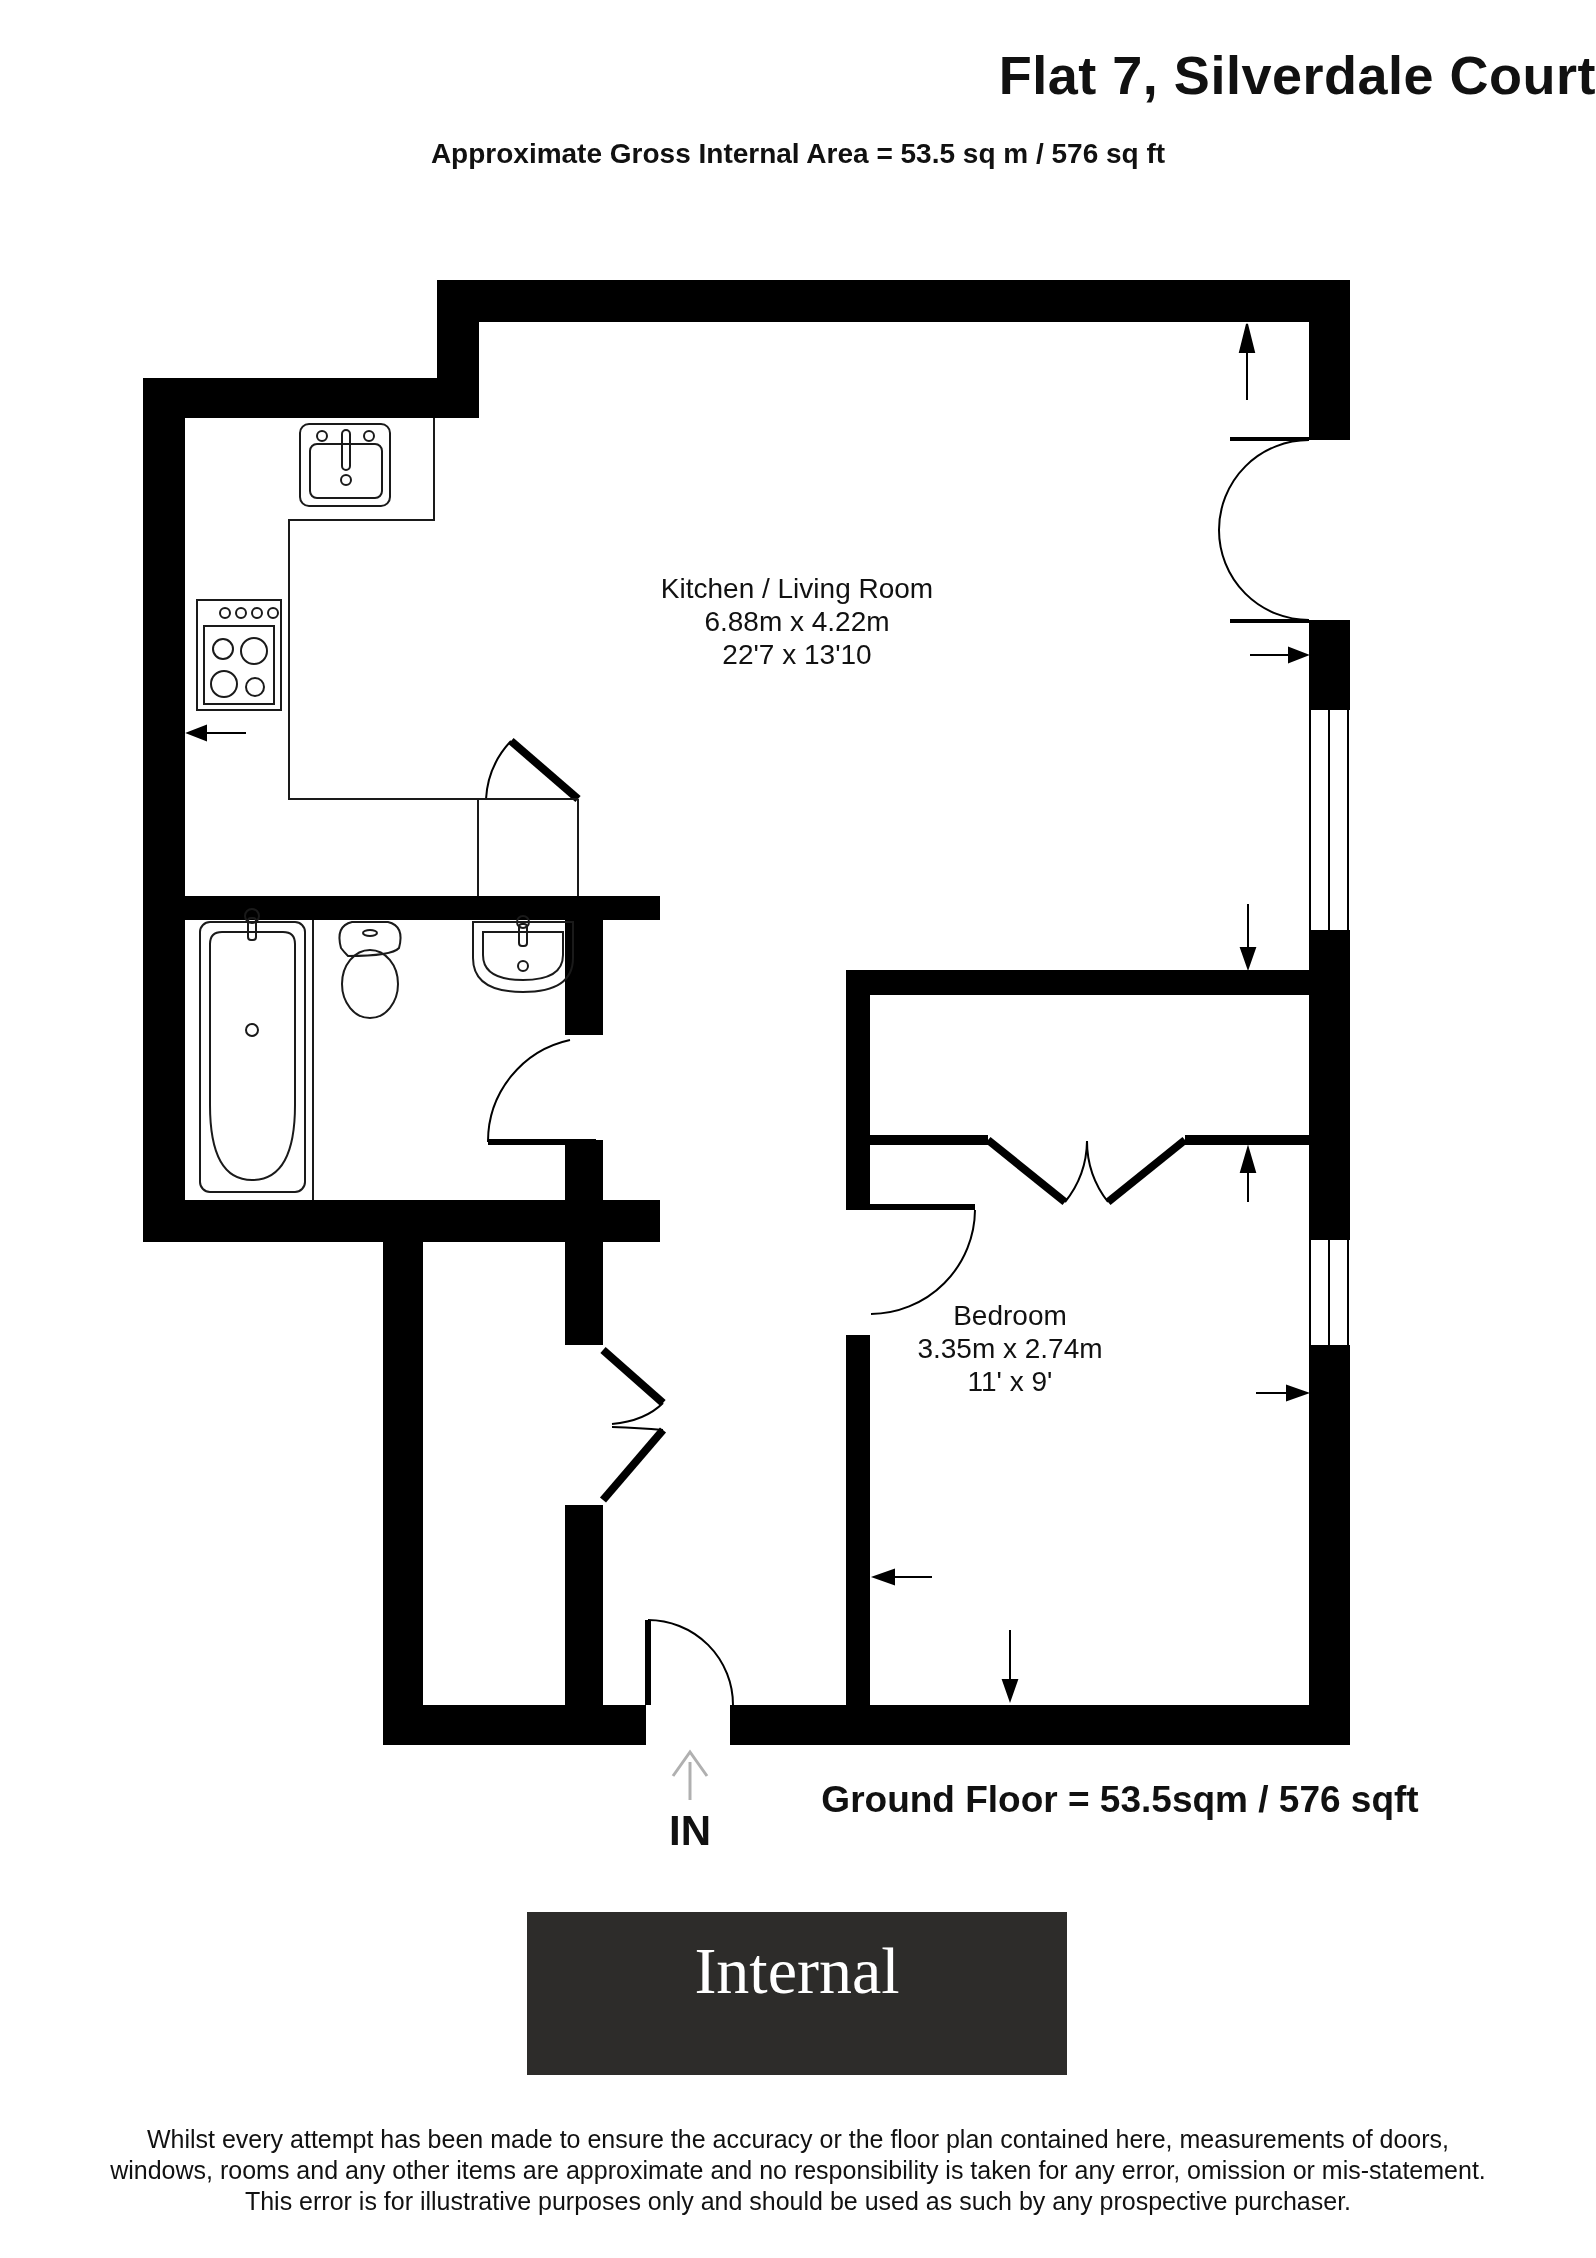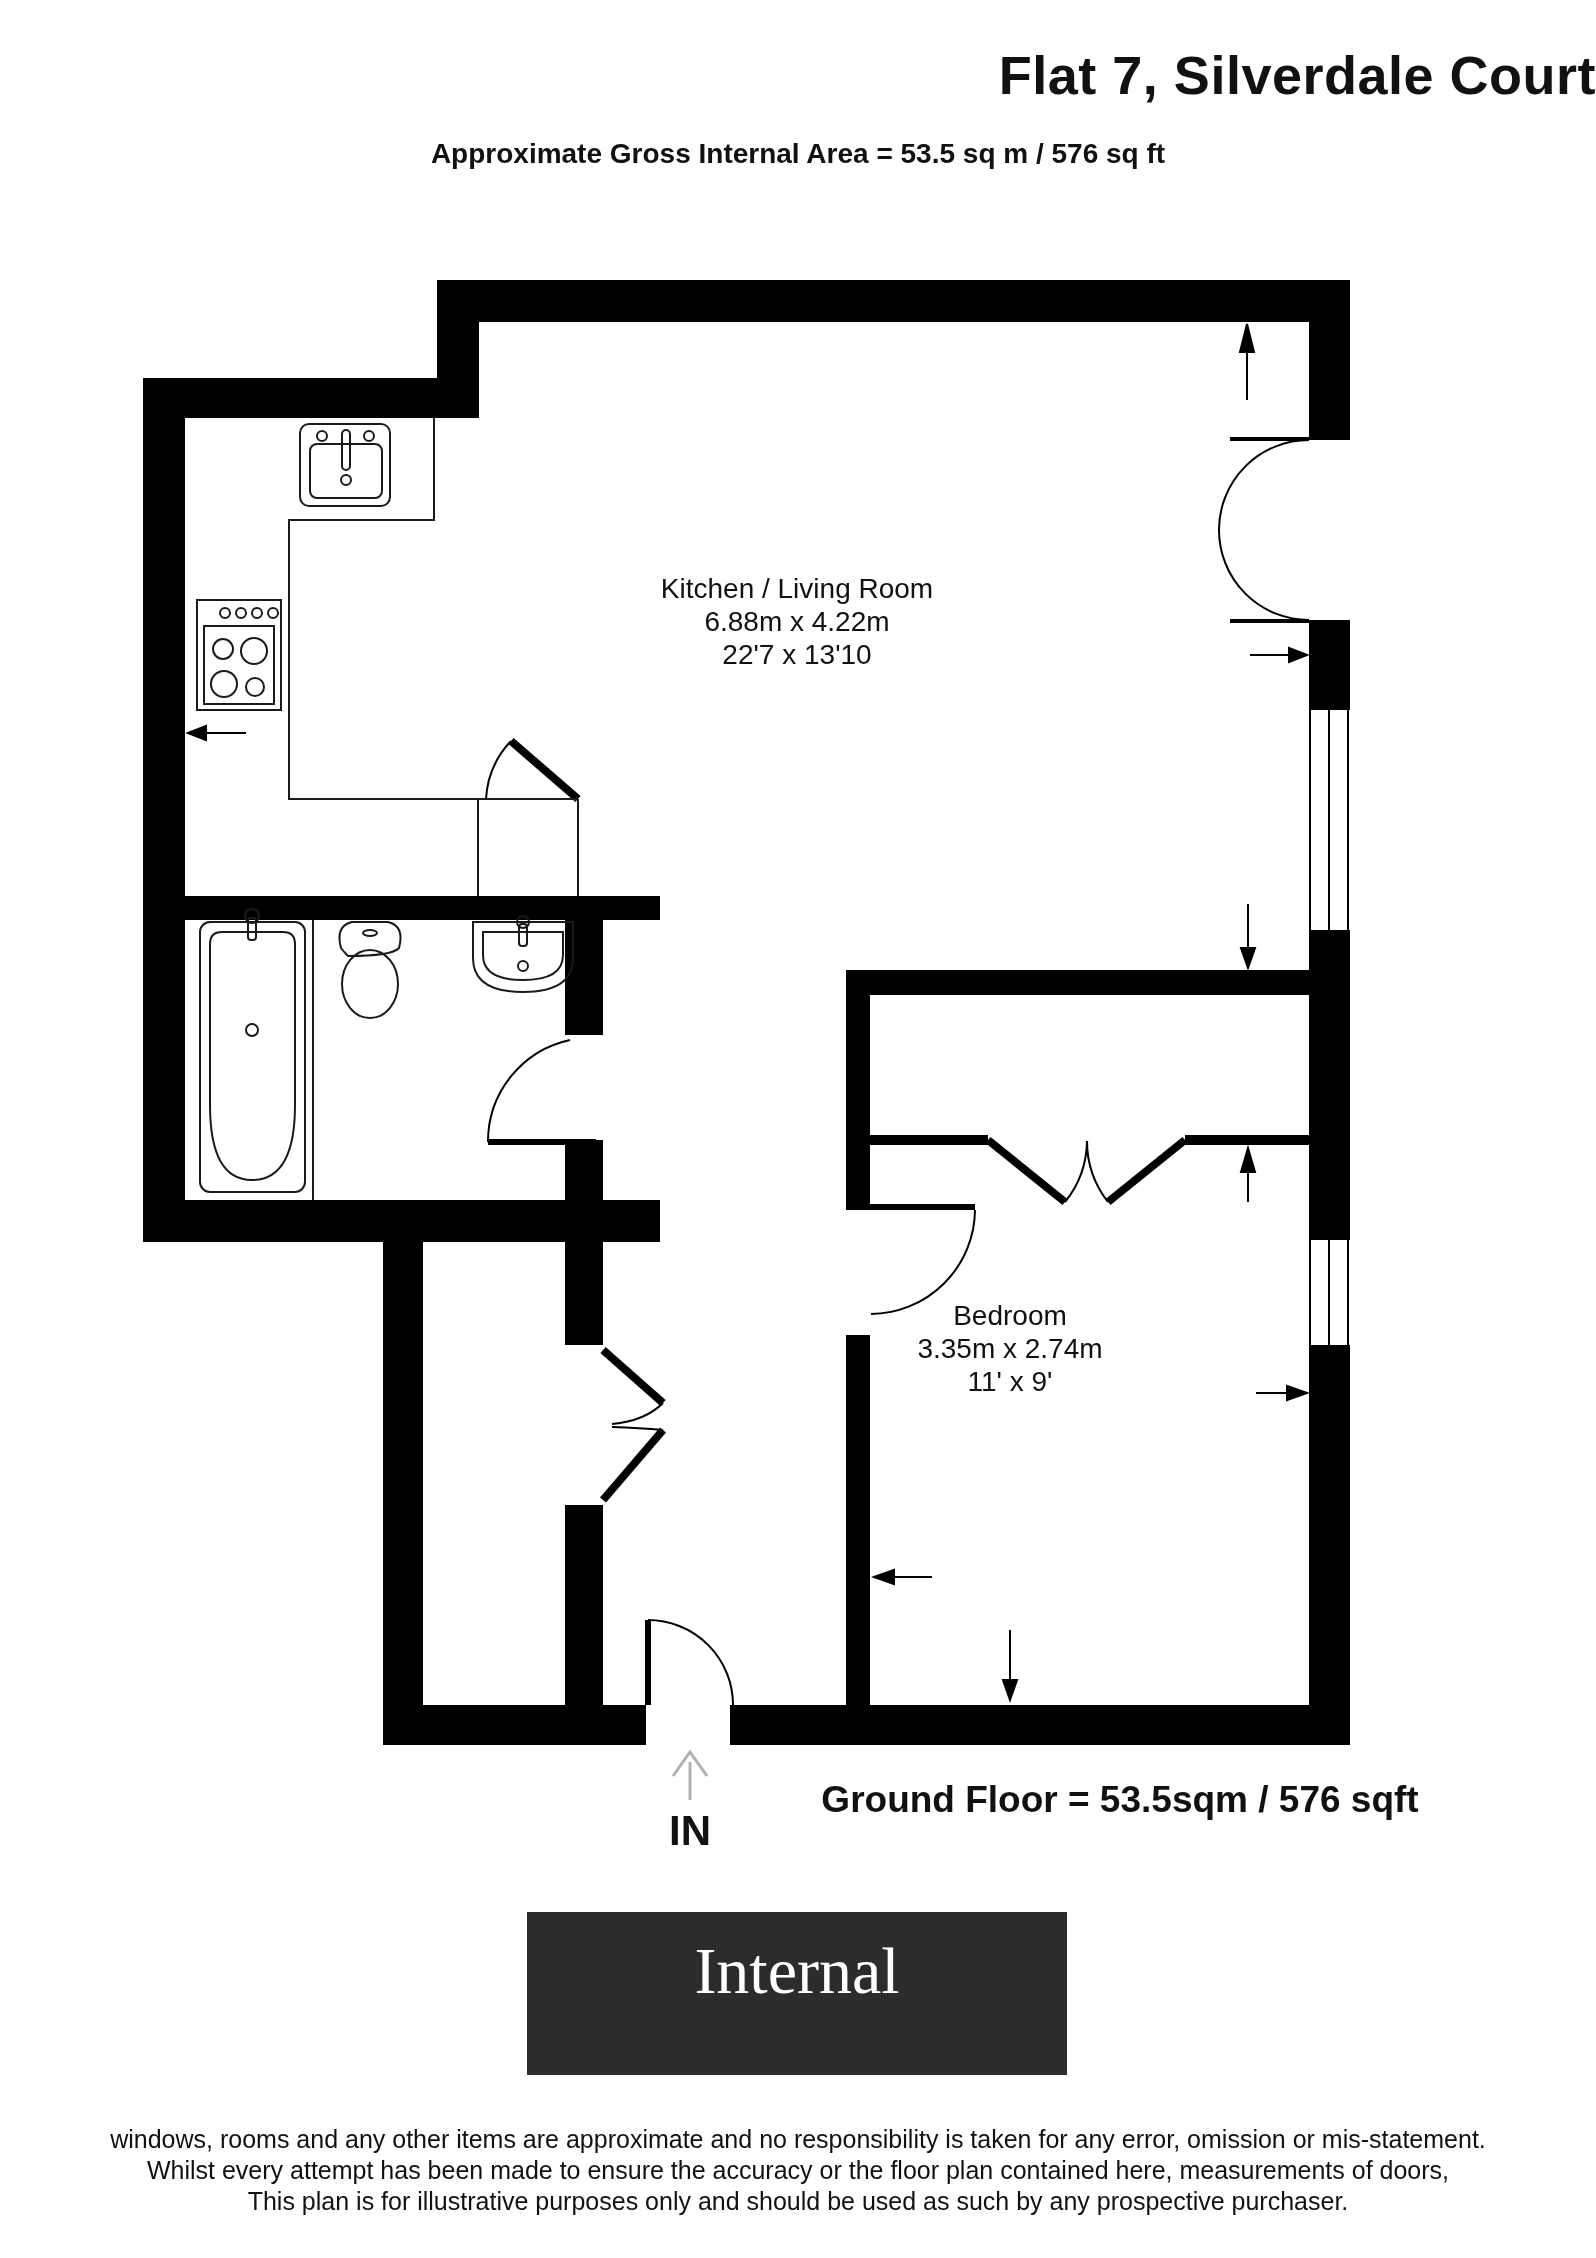--- a/index.html
+++ b/index.html
@@ -202,16 +202,16 @@
     <text class="in-label" x="690" y="1845">IN</text>
     <text class="floor-summary" x="1120" y="1812">Ground Floor = 53.5sqm / 576 sqft</text>
   </g>
 </svg>
 
 <div class="logo-box">
   <div class="logo-brand">Internal</div>
 </div>
 
 <div class="disclaimer">
+  <div>Whilst every attempt has been made to ensure the accuracy or the floor plan contained here, measurements of doors,</div>
   <div>windows, rooms and any other items are approximate and no responsibility is taken for any error, omission or mis-statement.</div>
-  <div>Whilst every attempt has been made to ensure the accuracy or the floor plan contained here, measurements of doors,</div>
-  <div>This plan is for illustrative purposes only and should be used as such by any prospective purchaser.</div>
+  <div>This error is for illustrative purposes only and should be used as such by any prospective purchaser.</div>
 </div>
 
 </body></html>

